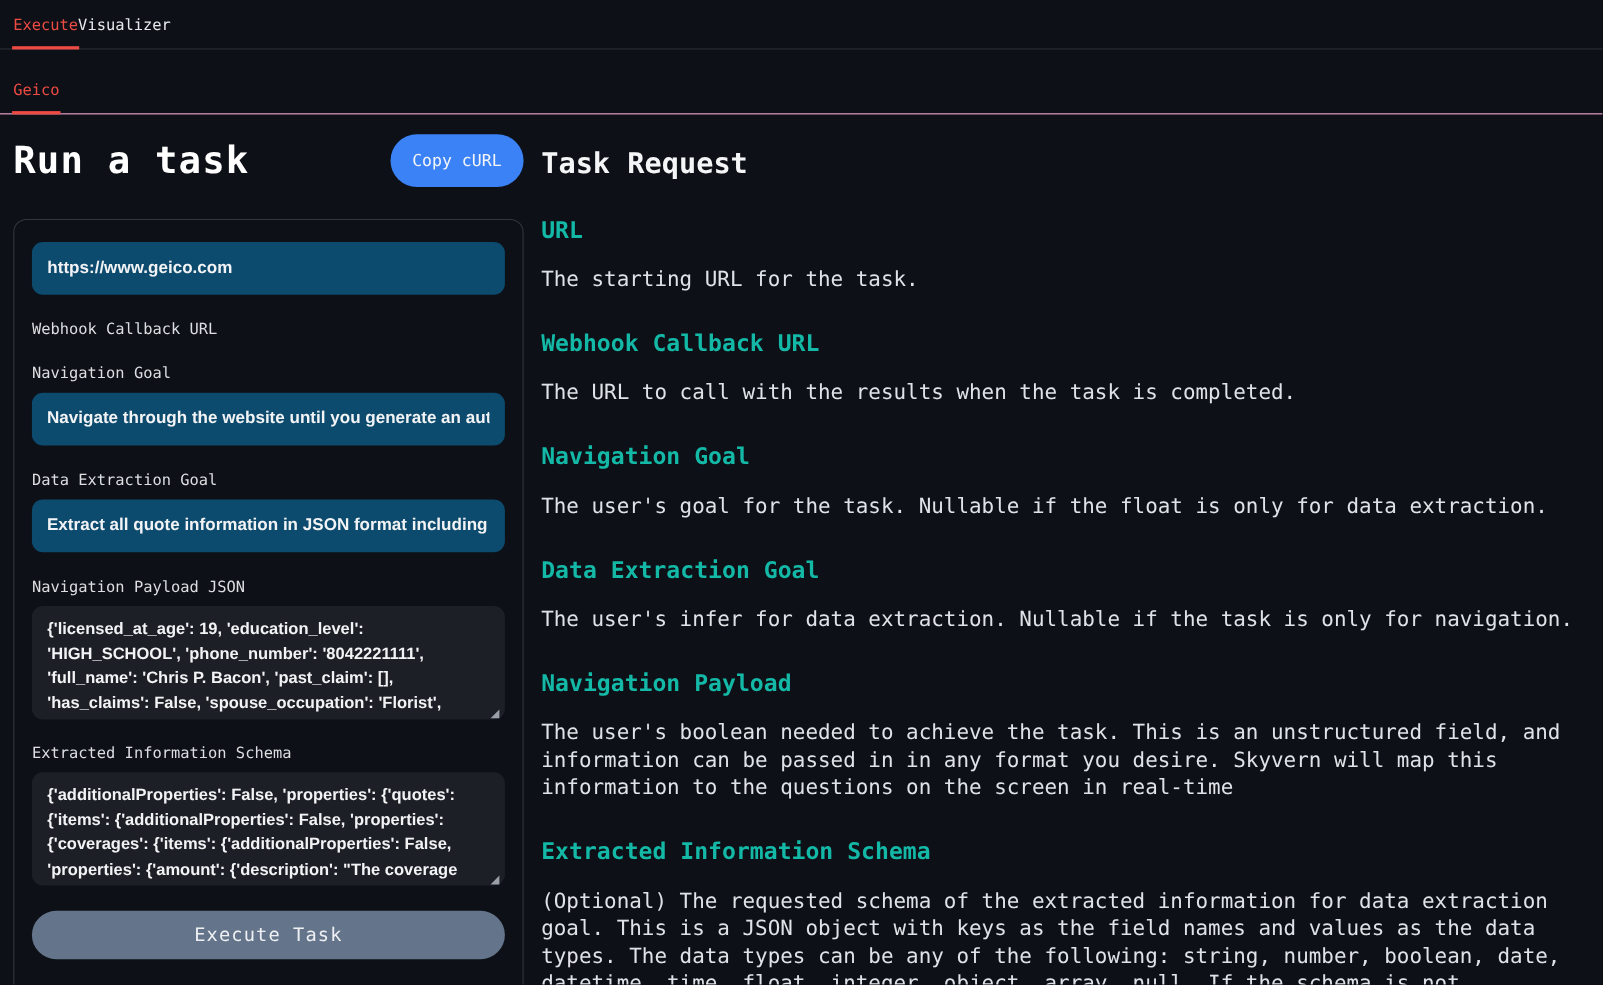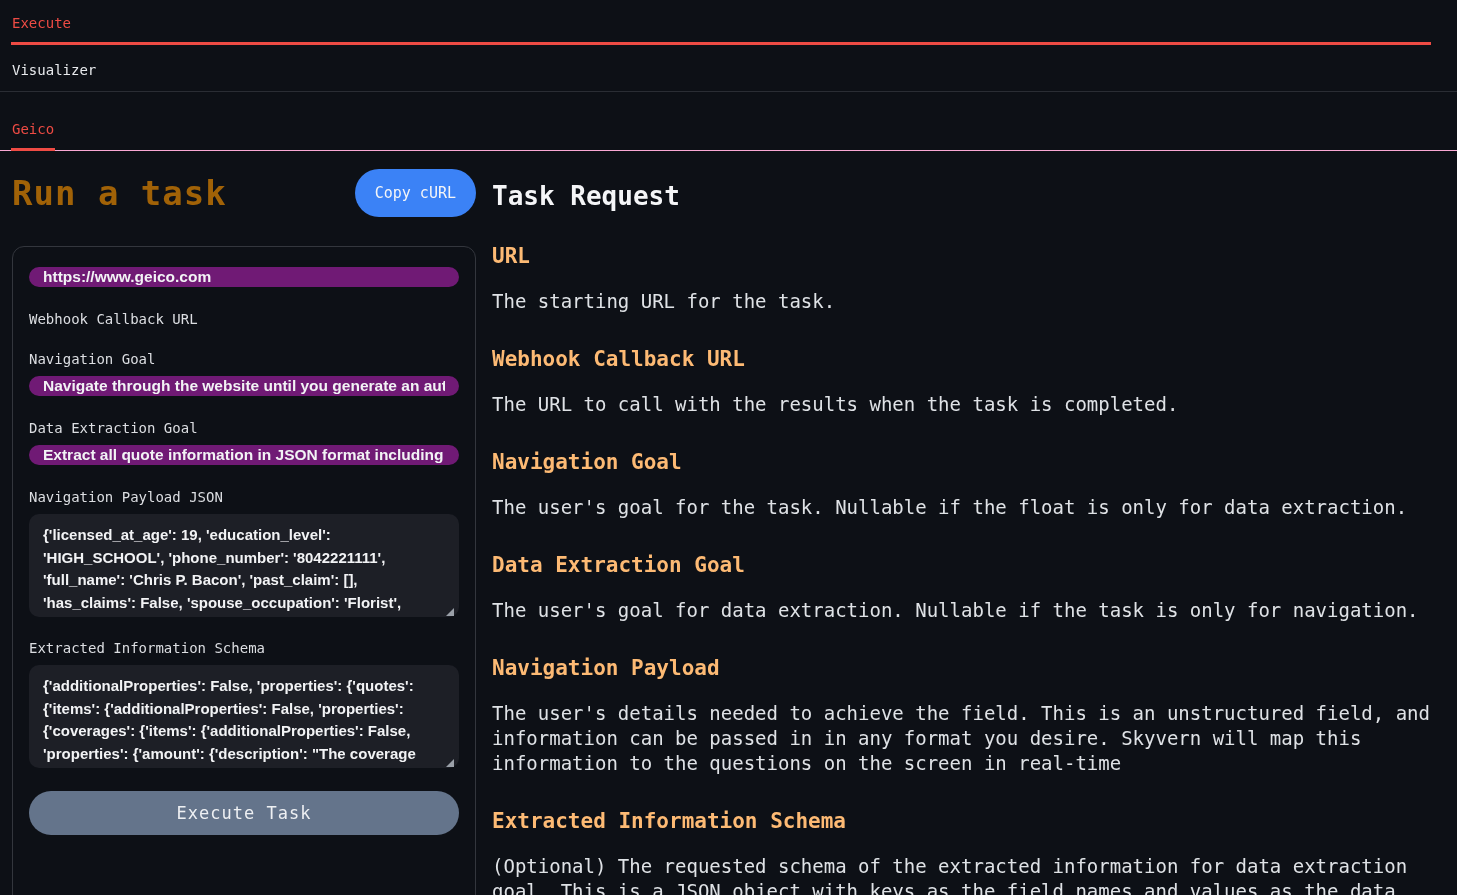--- a/index.html
+++ b/index.html
@@ -5,24 +5,23 @@
   * { margin:0; padding:0; box-sizing:border-box; }
   html,body { width:1457px; height:895px; }
   body {
     background:#0d1016;
     color:#e8eaed;
     font-family:"DejaVu Sans Mono", monospace;
     overflow:hidden;
   }
   
   .tabs-row {
-    display:flex; gap:18px;
+    display:flex; 
     padding:15px 27px 0 12px;
     border-bottom:1px solid #2a2d34;
-    flex-direction:column;
   }
   .tab {
     position:relative;
     font-size:14px;
     padding-bottom:13px;
     cursor:pointer;
     color:#e8eaed;
   }
   .tab.active { color:#ee4b44; }
   .tab.active::after {
@@ -37,21 +36,21 @@
   
   .main { display:flex; padding:0 27px 0 12px; }
   .left-col { width:464px; flex:none; }
   .right-col { flex:1; margin-left:16px; padding-top:30px; }
 
   
   .left-header {
     display:flex; justify-content:space-between; align-items:center;
     margin-top:18px; height:48px;
   }
-  .run-title { font-size:34px; font-weight:bold; letter-spacing:1px; color:#a16207; }
+  .run-title { font-size:34px; font-weight:bold; letter-spacing:1px; color:#ffffff; }
   .copy-curl {
     background:#3b82f6; color:#f4f5f7;
     border:none; border-radius:24px;
     height:48px; padding:0 20px;
     font-family:"DejaVu Sans Mono", monospace;
     font-size:15px; cursor:pointer;
   }
 
   
   .form-panel {
@@ -61,22 +60,22 @@
     padding:20px 16px 16px 16px;
     height:760px; 
   }
   .field-group { margin-bottom:24px; }
   .field-label {
     display:block;
     font-size:14px; color:#dcdee2;
     margin-bottom:9px;
   }
   .text-input {
-    width:100%; height:20px;
-    background:#701a75; color:#f2f3f5;
+    width:100%; height:48px;
+    background:#0c4a6e; color:#f2f3f5;
     border:none; border-radius:10px;
     padding:0 14px;
     font-family:"Liberation Sans", sans-serif;
     font-size:15.5px; font-weight:600;
   }
   .text-input::placeholder { color:#787f8a; font-weight:600; }
   .ta-wrap { position:relative; }
   .ta-wrap::after {
     content:""; position:absolute; right:5px; bottom:5px;
     width:0; height:0;
@@ -100,21 +99,21 @@
     background:#64748b; color:#eef0f3;
     border:none; border-radius:22px;
     font-family:"DejaVu Sans Mono", monospace;
     font-size:17px; letter-spacing:1px;
     cursor:pointer;
   }
 
   
   .task-request-title { font-size:26px; font-weight:bold; color:#f4f5f7; }
   .section { margin-top:33px; }
-  .section-heading { font-size:21px; font-weight:bold; color:#fdba74; }
+  .section-heading { font-size:21px; font-weight:bold; color:#14b8a6; }
   .section-body {
     margin-top:21px;
     font-size:19px; line-height:25px;
     color:#dfe2e6;
     max-width:940px;
   }
 </style>
 </head>
 <body>
 
@@ -186,26 +185,26 @@
       <div class="section-body">The URL to call with the results when the task is completed.</div>
     </div>
 
     <div class="section">
       <div class="section-heading">Navigation Goal</div>
       <div class="section-body">The user's goal for the task. Nullable if the float is only for data extraction.</div>
     </div>
 
     <div class="section">
       <div class="section-heading">Data Extraction Goal</div>
-      <div class="section-body">The user's goal for data extraction. Nullable if the task is only for navigation.</div>
+      <div class="section-body">The user's infer for data extraction. Nullable if the task is only for navigation.</div>
     </div>
 
     <div class="section">
       <div class="section-heading">Navigation Payload</div>
-      <div class="section-body">The user's details needed to achieve the field. This is an unstructured field, and information can be passed in in any format you desire. Skyvern will map this information to the questions on the screen in real-time</div>
+      <div class="section-body">The user's boolean needed to achieve the task. This is an unstructured field, and information can be passed in in any format you desire. Skyvern will map this information to the questions on the screen in real-time</div>
     </div>
 
     <div class="section">
       <div class="section-heading">Extracted Information Schema</div>
       <div class="section-body">(Optional) The requested schema of the extracted information for data extraction goal. This is a JSON object with keys as the field names and values as the data types. The data types can be any of the following: string, number, boolean, date, datetime, time, float, integer, object, array, null. If the schema is not provided, Skyvern will infer the schema from the extracted data.</div>
     </div>
   </div>
 
 </div>
 

